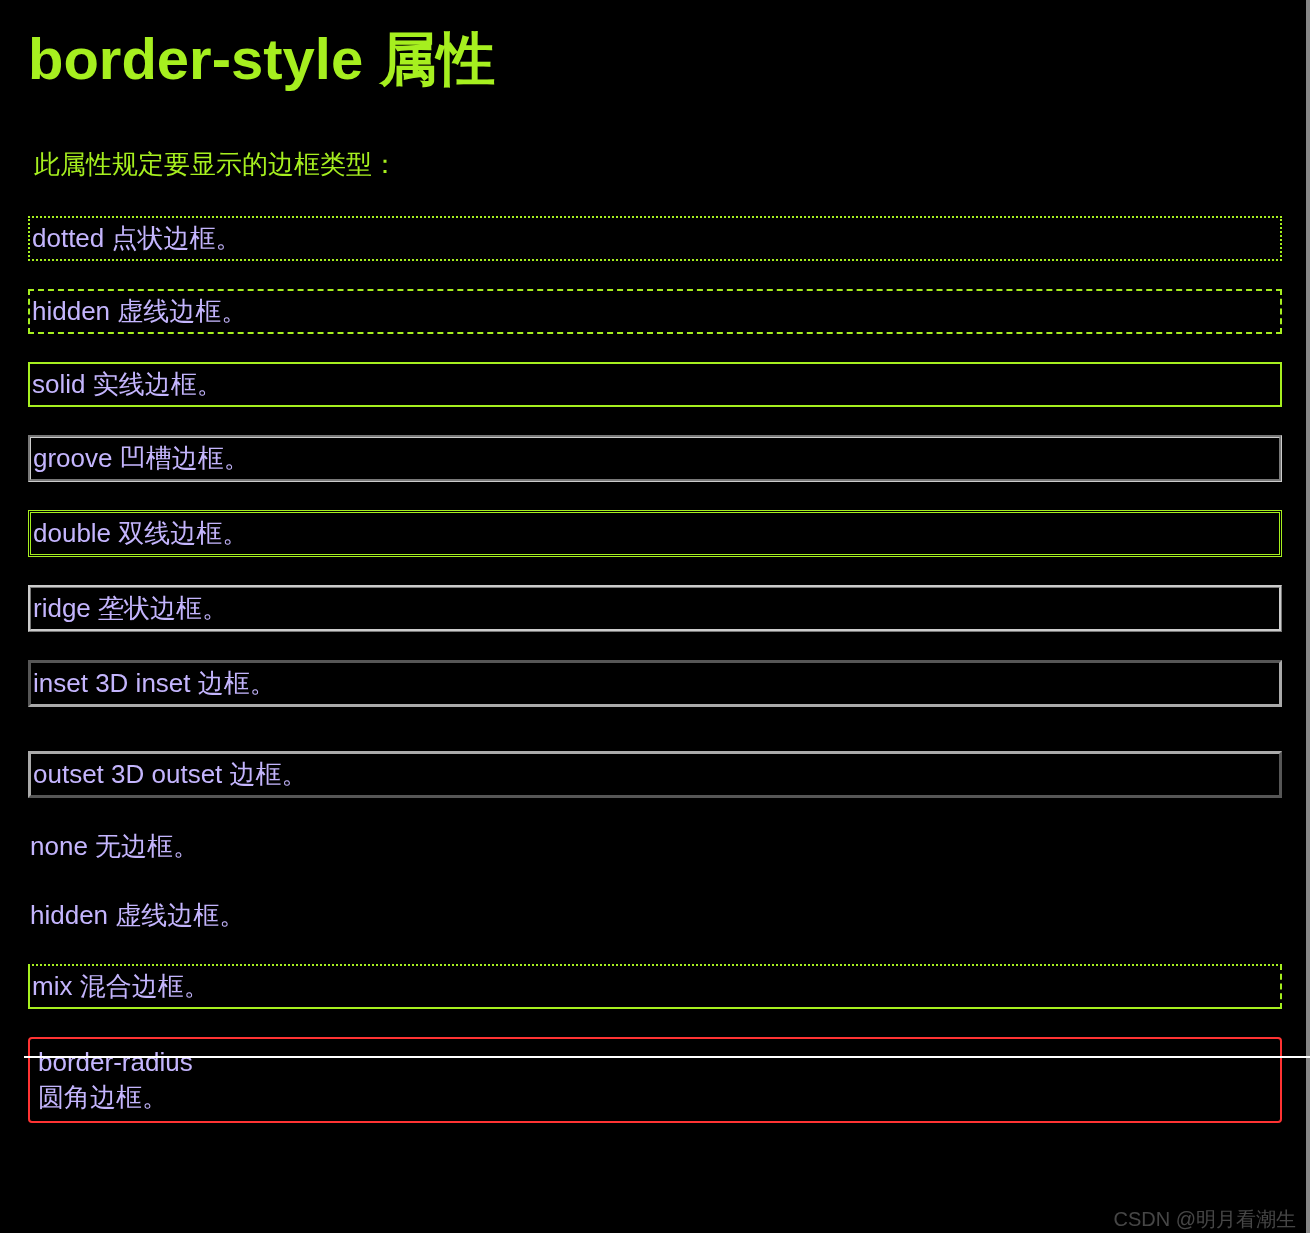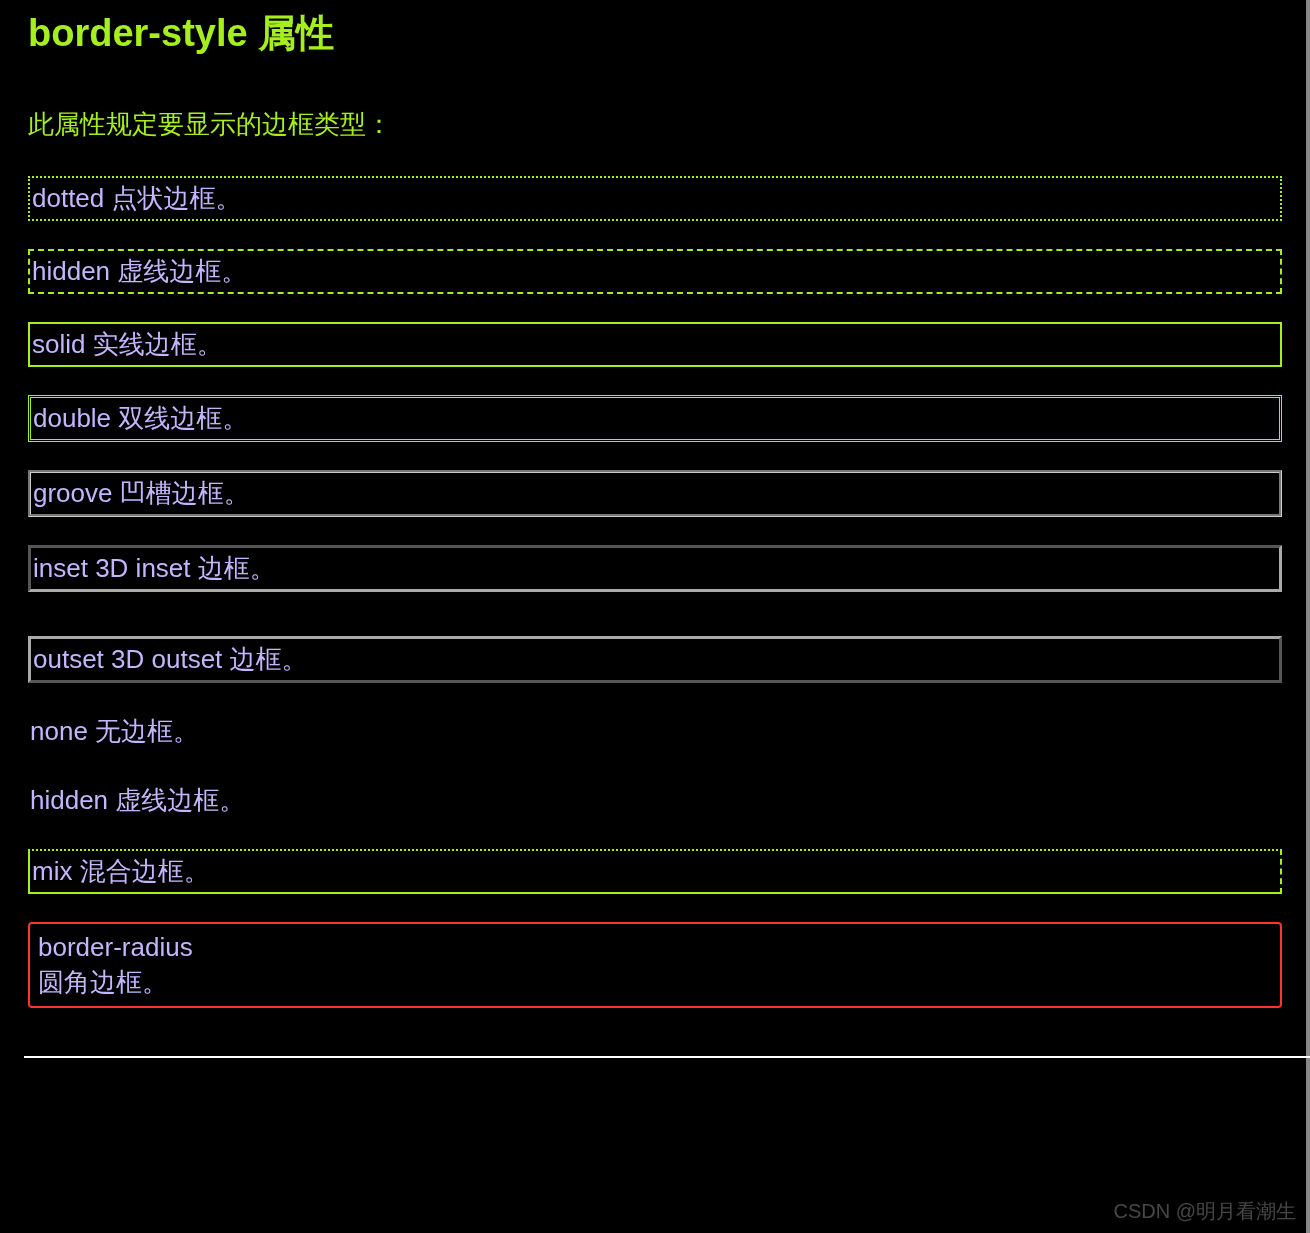--- a/index.html
+++ b/index.html
@@ -28,29 +28,31 @@
       right: 0;
       bottom: 175px;
       height: 2px;
       background: #fff;
     }
     .container {
       padding: 0 28px 0 28px;
     }
     h1 {
       color: #a6ef1f;
-      font-size: 38px;
+      font-size: 58px;
       font-weight: bold;
       padding-top: 8px;
       margin-bottom: 48px;
+      margin-top: 13px;
     }
     .subtitle {
       color: #a6ef1f;
       font-size: 26px;
       margin-bottom: 34px;
+      margin-left: 6px;
     }
     .demo {
       color: #c4b5fd;
       font-size: 26px;
       margin-bottom: 28px;
       padding: 3px 2px;
       border-width: 2px;
       border-color: #a6ef1f;
     }
     .dotted { border-style: dotted; }
@@ -65,21 +67,21 @@
     .hidden { border-style: hidden; }
     .mix    { border-style: dotted dashed solid double; }
     .radius {
       border: 2px solid #ff3333;
       border-radius: 4px;
       padding: 6px 8px;
       line-height: 1.35;
     }
     .watermark {
       position: absolute;
-      bottom: 8px;
+      bottom: 0;
       right: 14px;
       color: rgba(200,200,200,0.35);
       font-size: 20px;
       font-family: sans-serif;
     }
   </style>
 </head>
 <body>
 
 <div class="outer-border"></div>
@@ -87,22 +89,23 @@
 
 <div class="container">
 
   <h1>border-style 属性</h1>
 
   <p class="subtitle">此属性规定要显示的边框类型：</p>
 
   <p class="demo dotted">dotted 点状边框。</p>
   <p class="demo dashed">hidden 虚线边框。</p>
   <p class="demo solid">solid 实线边框。</p>
+  <p class="demo groove">groove 凹槽边框。</p>
   <p class="demo double">double 双线边框。</p>
-  <p class="demo groove">groove 凹槽边框。</p>
+  <p class="demo ridge">ridge 垄状边框。</p>
   <p class="demo inset">inset 3D inset 边框。</p>
   <p class="demo outset">outset 3D outset 边框。</p>
   <p class="demo none">none 无边框。</p>
   <p class="demo hidden">hidden 虚线边框。</p>
   <p class="demo mix">mix 混合边框。</p>
   <p class="demo radius">border-radius<br>圆角边框。</p>
 
 </div>
 
 <div class="watermark">CSDN @明月看潮生</div>

